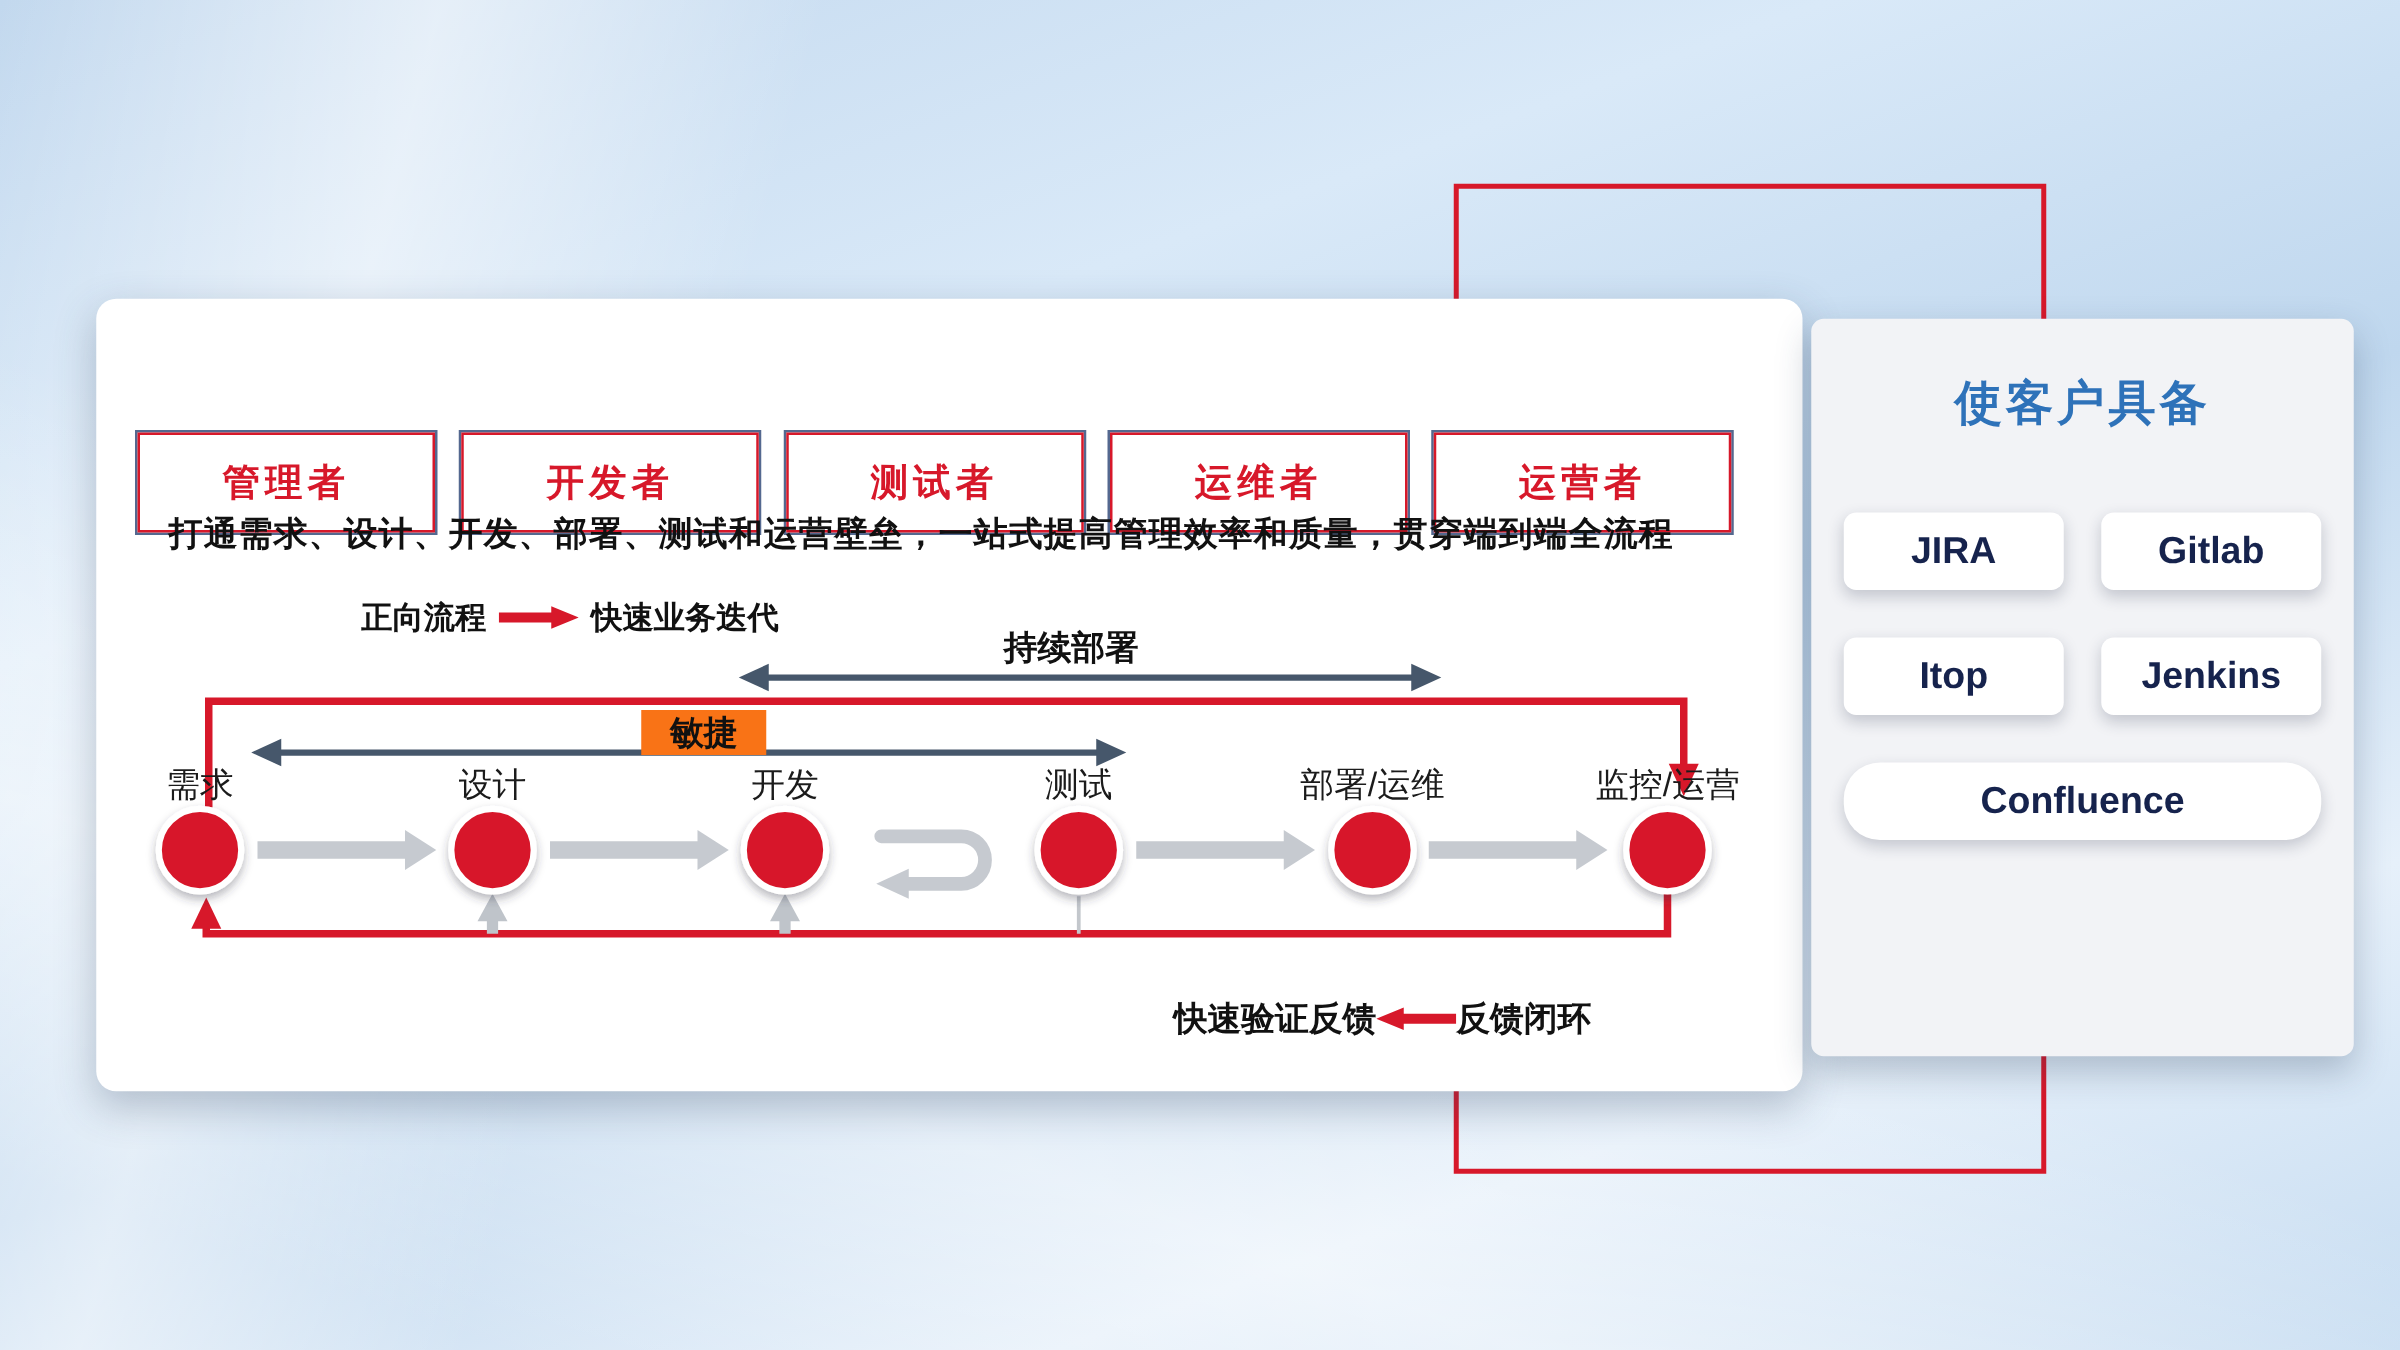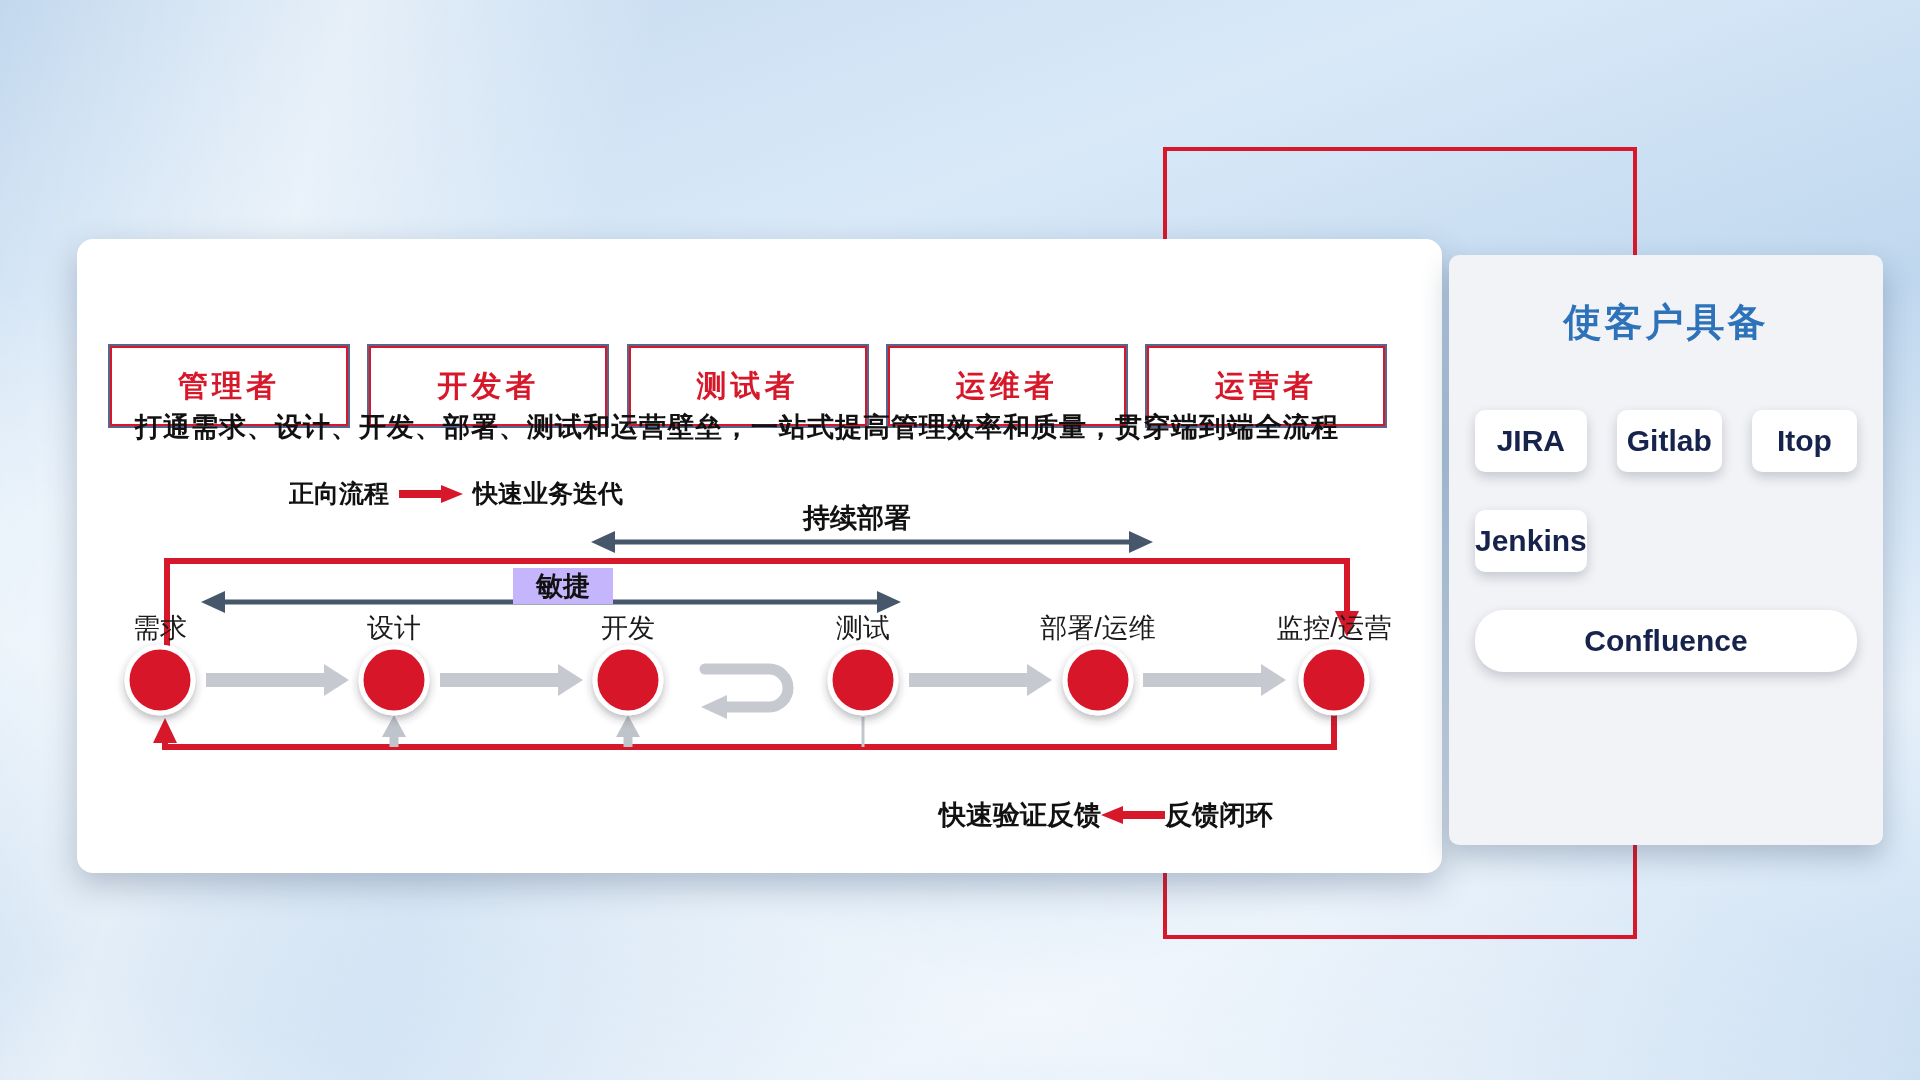--- a/index.html
+++ b/index.html
@@ -46,21 +46,21 @@
     position:absolute;left:862px;top:558px;
     display:flex;align-items:center;
     font-size:27px;font-weight:600;color:#111;
   }
   .lbl-cd{
     position:absolute;left:690px;top:261px;width:180px;text-align:center;
     font-size:27px;font-weight:600;color:#111;
   }
   .lbl-agile{
     position:absolute;left:436px;top:329px;width:100px;text-align:center;
-    font-size:27px;font-weight:600;color:#111;background:#c4b5fd;
+    font-size:27px;font-weight:600;color:#111;background:#f97316;
   }
   .node-label{
     position:absolute;top:371px;width:200px;text-align:center;
     font-size:27px;font-weight:400;color:#1b1b1b;
   }
   .nl-0{left:-17px}.nl-1{left:217px}.nl-2{left:451px}
   .nl-3{left:686px}.nl-4{left:921px}.nl-5{left:1157px}
   .flow-svg{position:absolute;left:0;top:0;}
   
   .right-panel{
@@ -69,21 +69,21 @@
     box-shadow:0 12px 28px rgba(40,60,90,.28);
     z-index:3;
   }
   .panel-title{
     text-align:center;font-size:38px;font-weight:bold;color:#2e72b9;
     letter-spacing:3px;
   }
   .panel-title.line1{margin-top:42px;}
   .panel-title.line2{margin-top:34px;}
   .tools{
-    display:grid;grid-template-columns:1fr 1fr 1fr;gap:38px 30px;
+    display:grid;grid-template-columns:1fr 1fr;gap:38px 30px;
     margin:62px 26px 0 26px;
   }
   .chip{
     height:62px;background:#ffffff;border-radius:10px;
     box-shadow:0 5px 12px rgba(30,40,70,.22);
     display:flex;align-items:center;justify-content:center;
     font-size:30px;font-weight:bold;color:#16234d;
   }
   .chip.full{grid-column:1 / -1;border-radius:29px;}
 </style>

